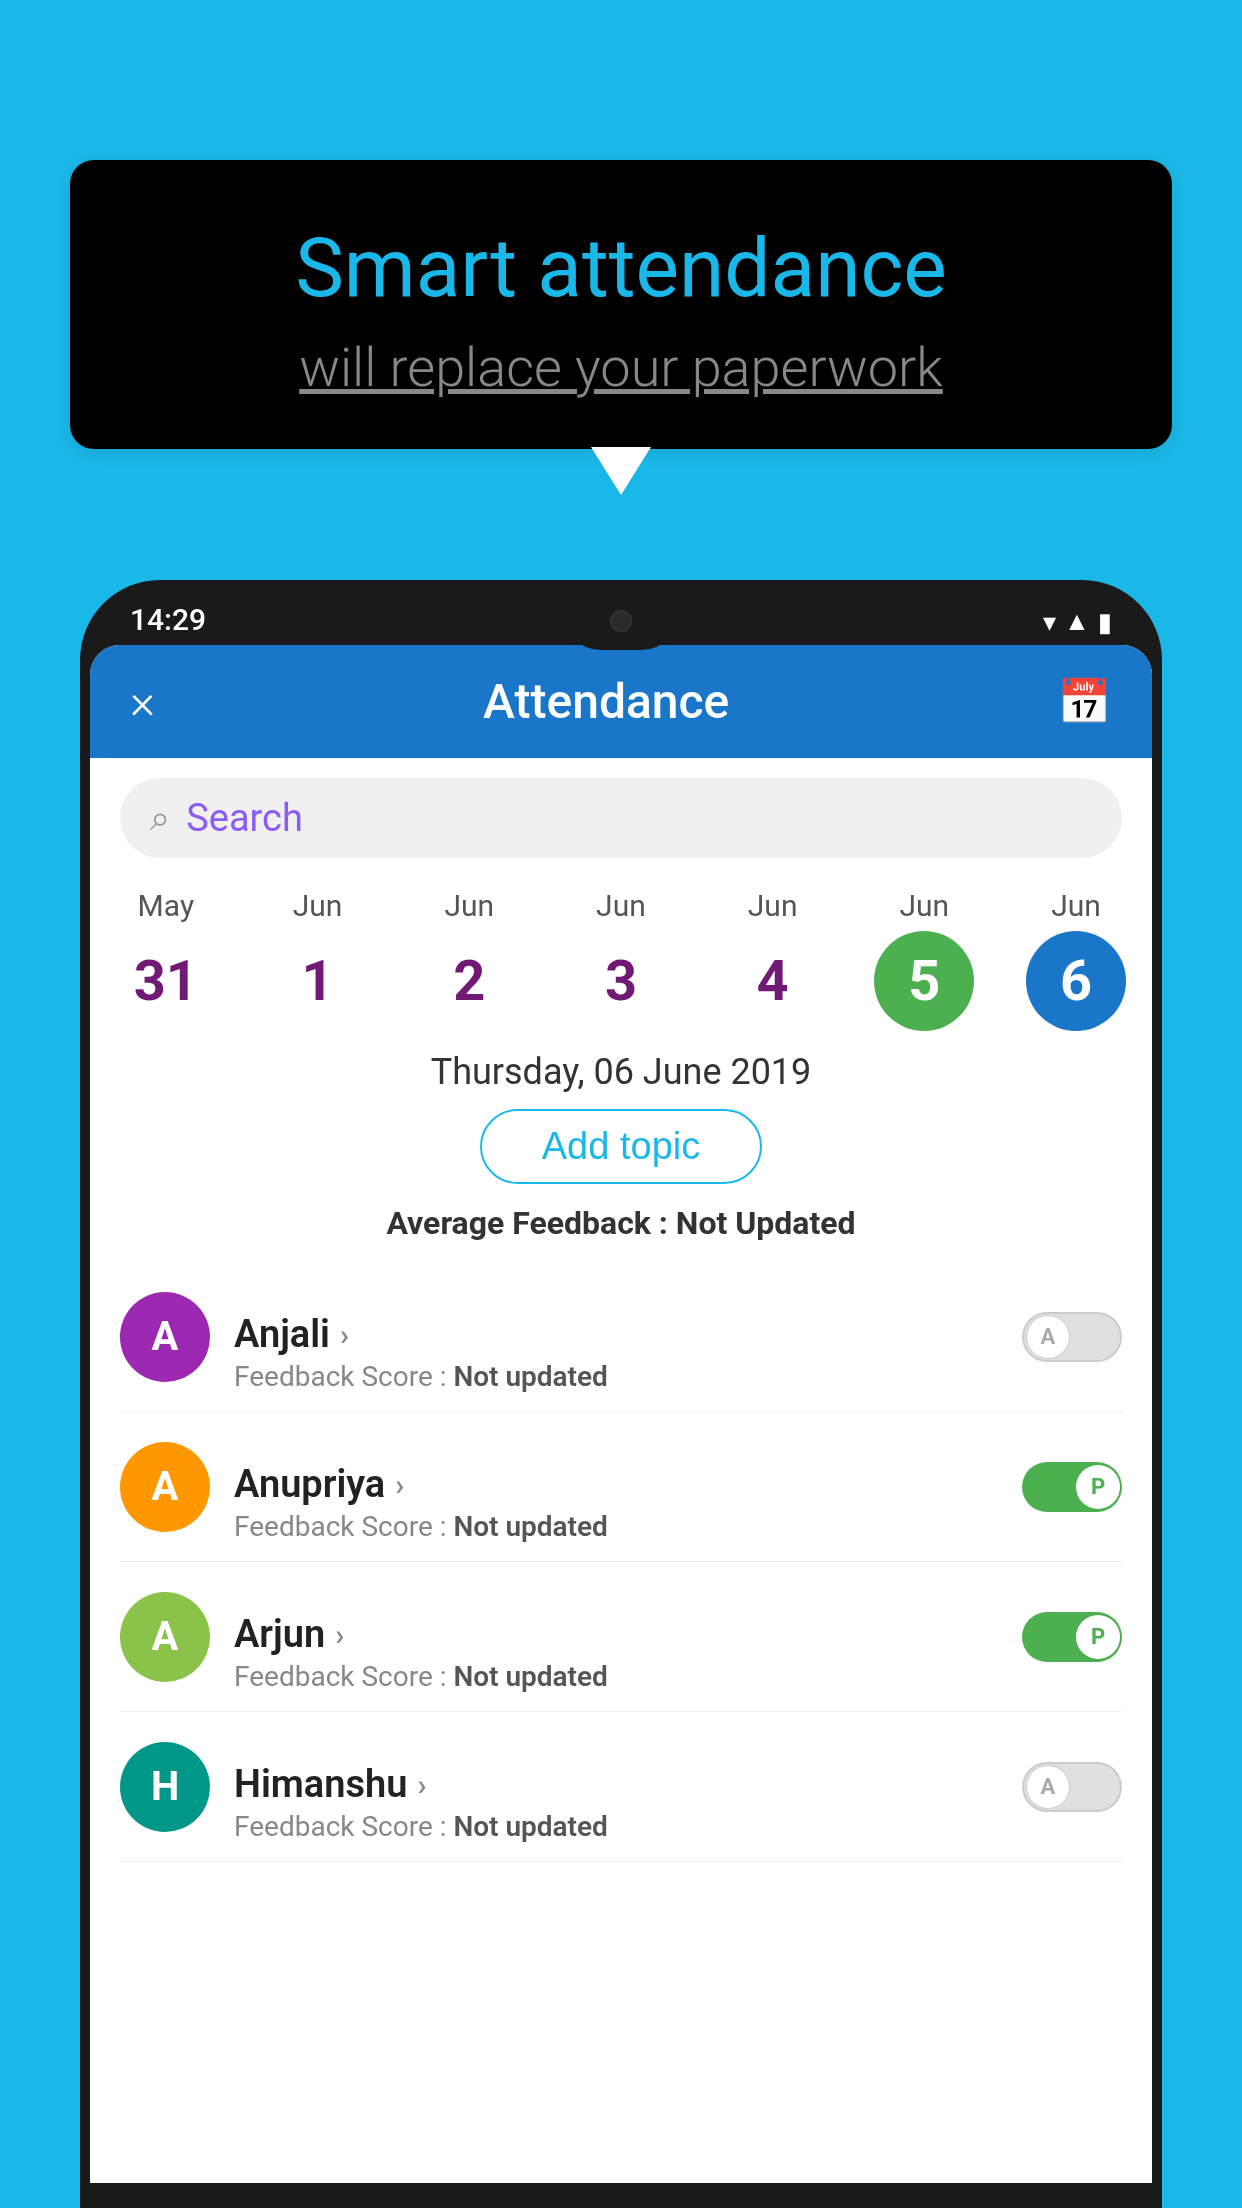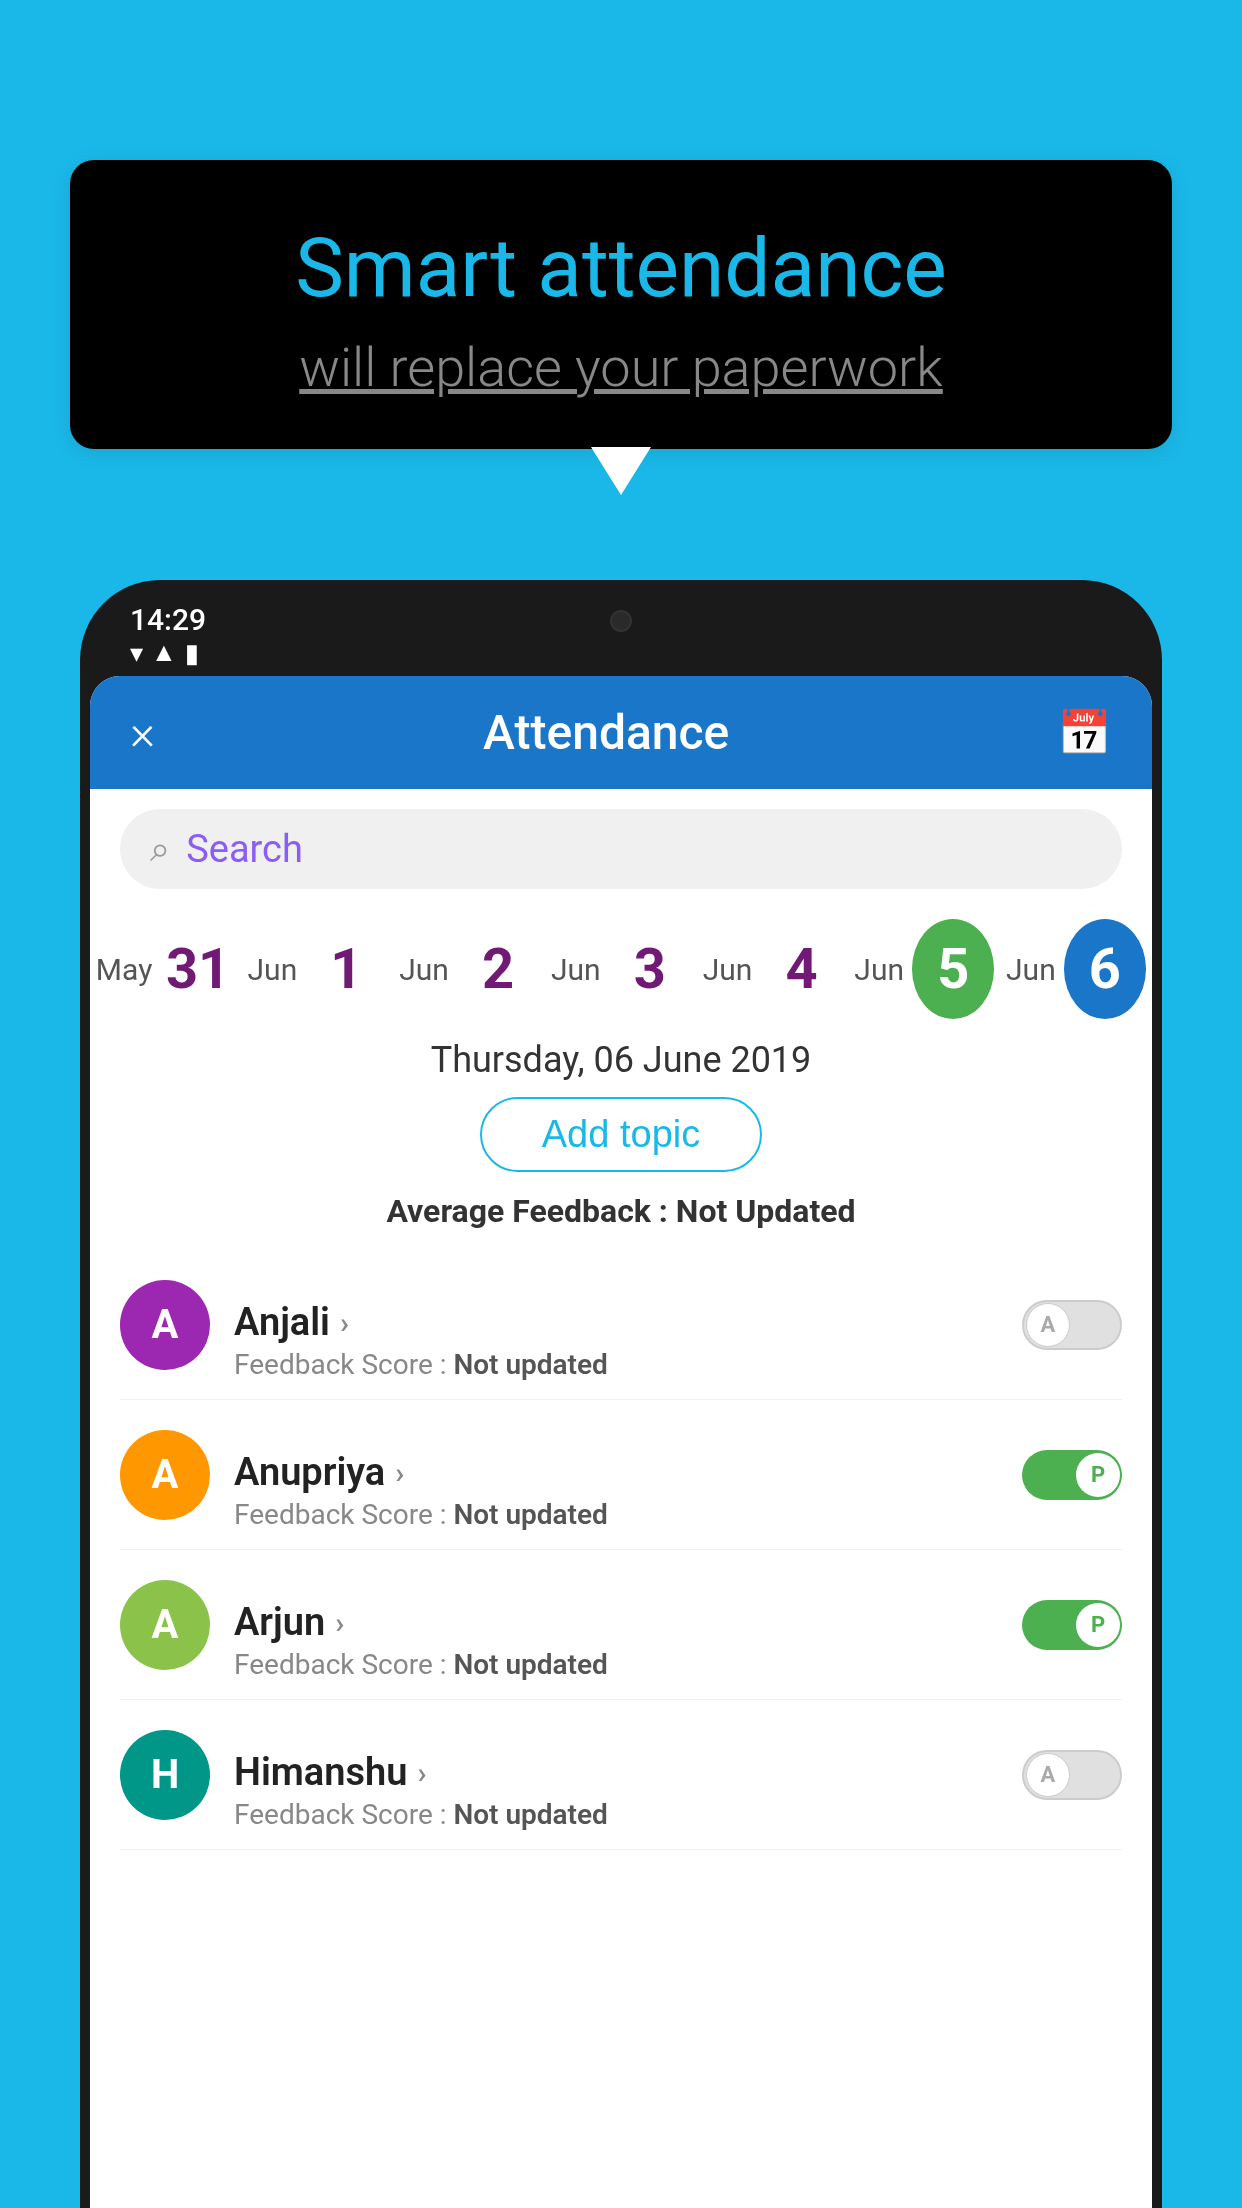--- a/index.html
+++ b/index.html
@@ -70,25 +70,24 @@
       background: #1a1a1a;
       border-radius: 80px 80px 0 0;
       padding: 10px 10px 0;
       position: relative;
       height: 100%;
     }
 
     
     .phone-top-bar {
       display: flex;
-      align-items: flex-start;
+      align-items: flex-end;
       justify-content: space-between;
       padding: 12px 40px 0;
       position: relative;
-      flex-direction: column;
     }
 
     .status-time {
       color: white;
       font-size: 30px;
       font-weight: 500;
       z-index: 2;
     }
 
     .notch {
@@ -188,21 +187,21 @@
     
     .calendar-row {
       padding: 10px 0 0;
       display: flex;
       justify-content: space-around;
       align-items: center;
     }
 
     .cal-item {
       display: flex;
-      flex-direction: row;
+      flex-direction: column;
       align-items: center;
       gap: 8px;
       width: 140px;
     }
 
     .cal-month {
       font-size: 30px;
       color: #555;
       font-weight: 400;
     }

